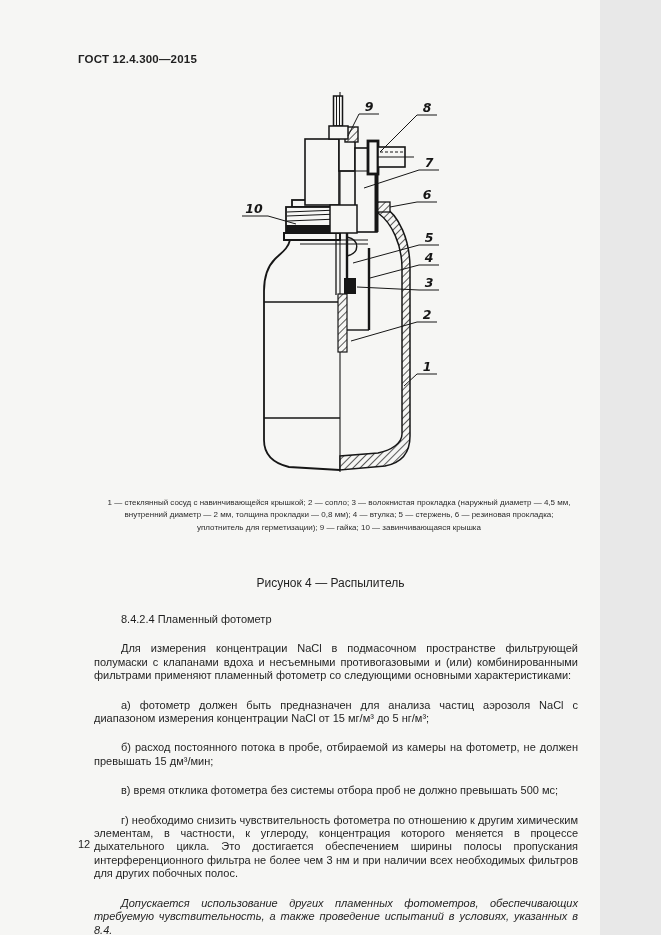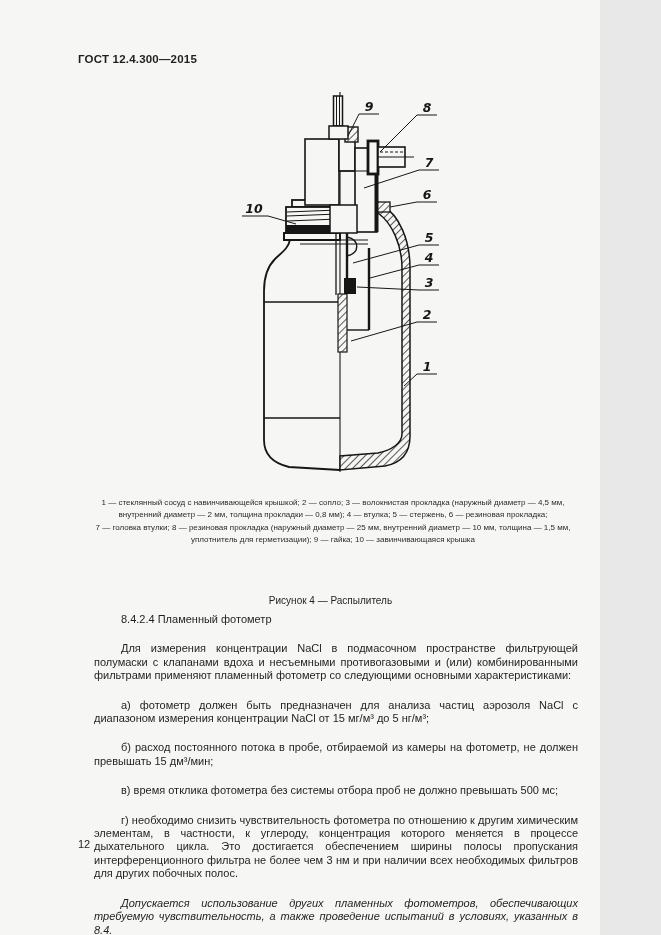--- a/index.html
+++ b/index.html
@@ -7,26 +7,26 @@
     position:relative; width:600px; height:935px;
     background:#f6f6f4; overflow:hidden;
     font-family:"Liberation Sans", sans-serif; color:#1f1f1f;
   }
   .header {
     position:absolute; left:78px; top:53px;
     font-weight:bold; font-size:11.5px; letter-spacing:.2px;
   }
   .figure-svg { position:absolute; left:0; top:88px; }
   .caption {
-    position:absolute; top:497px; left:68px; width:530px;
+    position:absolute; top:497px; left:74px; width:530px;
     text-align:center; font-size:8px; line-height:12.4px; color:#2b2b2b;
   }
   .fig-title {
-    position:absolute; top:595px; left:0; width:661px;
-    text-align:center; font-size:10px;
+    position:absolute; top:576px; left:0; width:661px;
+    text-align:center; font-size:12px;
   }
   .body-text {
     position:absolute; top:597px; left:78px; width:516px;
     font-size:11px; line-height:13.4px; text-align:justify;
   }
   .body-text p { margin:16px; text-indent:27px; }
   .body-text p.italic { font-style:italic; }
   .page-number { position:absolute; left:78px; top:838px; font-size:11px; }
 
   .callout {
@@ -133,21 +133,20 @@
       <text class="callout" x="429" y="287">3</text>
       <text class="callout" x="427" y="319">2</text>
       <text class="callout" x="427" y="371">1</text>
       <text class="callout" x="254" y="213">10</text>
     </g>
   </svg>
 
   <div class="caption">
     <div>1 — стеклянный сосуд с навинчивающейся крышкой; 2 — сопло; 3 — волокнистая прокладка (наружный диаметр — 4,5 мм,</div>
     <div>внутренний диаметр — 2 мм, толщина прокладки — 0,8 мм); 4 — втулка; 5 — стержень, 6 — резиновая прокладка;</div>
-    <div>7 — головка втулки; 8 — резиновая прокладка (наружный диаметр — 25 мм, внутренний диаметр — 10 мм, толщина — 1,5 мм,</div>
     <div>уплотнитель для герметизации); 9 — гайка; 10 — завинчивающаяся крышка</div>
   </div>
 
   <div class="fig-title">Рисунок 4 — Распылитель</div>
 
   <div class="body-text">
     <p>8.4.2.4 Пламенный фотометр</p>
     <p>Для измерения концентрации NaCl в подмасочном пространстве фильтрующей полумаски с клапанами вдоха и несъемными противогазовыми и (или) комбинированными фильтрами применяют пламенный фотометр со следующими основными характеристиками:</p>
     <p>а) фотометр должен быть предназначен для анализа частиц аэрозоля NaCl с диапазоном измерения концентрации NaCl от 15 мг/м³ до 5 нг/м³;</p>
     <p>б) расход постоянного потока в пробе, отбираемой из камеры на фотометр, не должен превышать 15 дм³/мин;</p>

